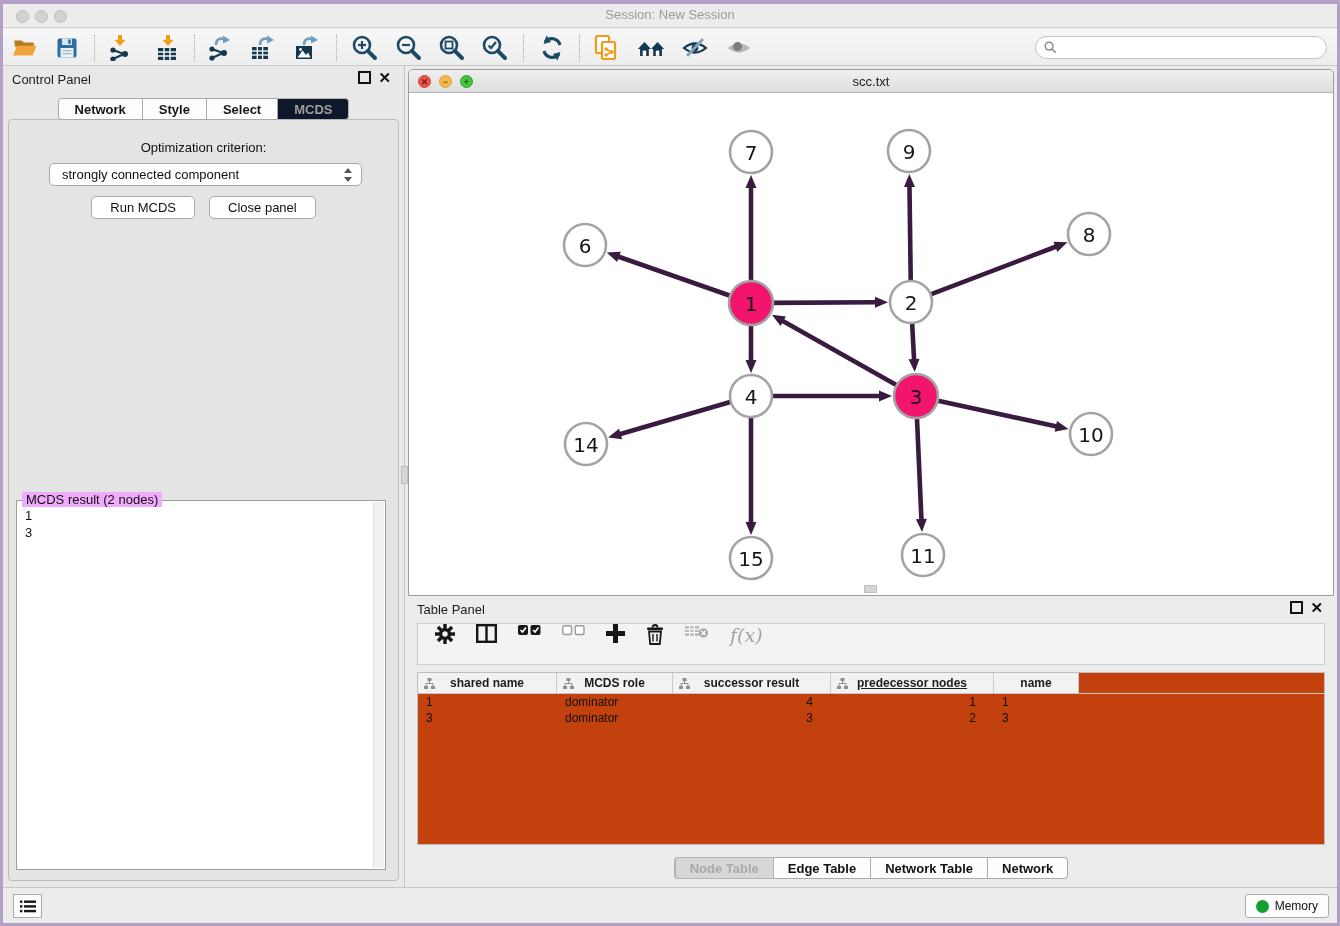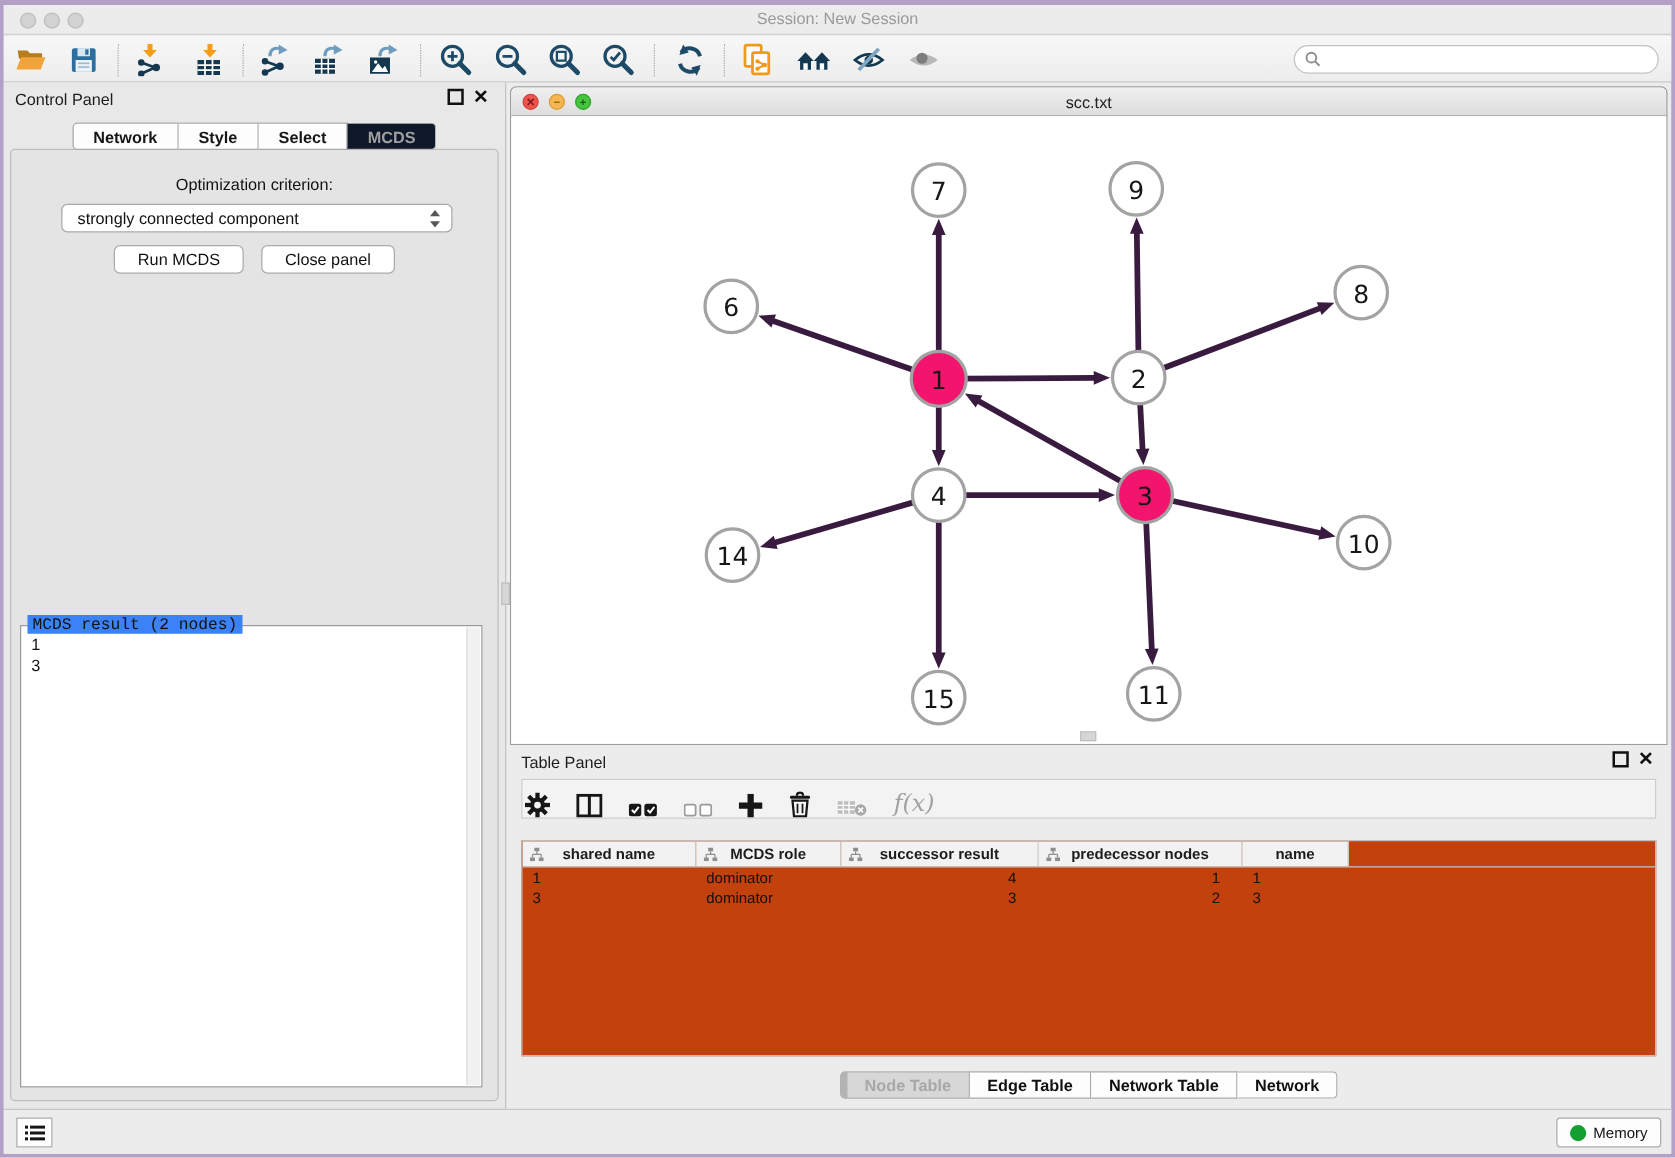--- a/index.html
+++ b/index.html
@@ -31,48 +31,48 @@
   .cp-tab.active { background:#0f172a; color:#9f9f9f; border-color:#b3b3b3; }
   .cp-body { position:absolute; left:5px; right:5px; top:53px; bottom:6px; background:#e4e4e4; border:1px solid #bdbdbd; border-radius:4px; }
   .opt-label { position:absolute; left:0; right:0; top:20px; text-align:center; font-size:13px; color:#111; }
   .criterion { position:absolute; left:40px; right:36px; top:43px; height:23px; background:#fff; border:1px solid #a9a9a9; border-radius:5px; font-size:13px; color:#111; display:flex; align-items:center; padding-left:12px; }
   .criterion .stepper { position:absolute; right:6px; top:2px; width:13px; height:18px; }
   .stepper .up { position:absolute; top:2px; left:2px; width:0; height:0; border-left:4.5px solid transparent; border-right:4.5px solid transparent; border-bottom:5px solid #555; }
   .stepper .down { position:absolute; bottom:2px; left:2px; width:0; height:0; border-left:4.5px solid transparent; border-right:4.5px solid transparent; border-top:5px solid #555; }
   .cp-buttons { position:absolute; left:0; right:0; top:76px; display:flex; justify-content:center; gap:14px; }
   .cp-btn { height:23px; padding:0 18px; background:#fff; border:1px solid #ababab; border-radius:5px; font-size:13px; color:#111; display:flex; align-items:center; }
   .result-box { position:absolute; left:7px; right:12px; top:380px; bottom:10px; background:#fff; border:1px solid #9c9c9c; }
-  .result-legend { position:absolute; top:-9px; left:5px; background:#3b82f6; padding:0 4px; font-size:13px; color:#111;font-family:Liberation Mono, monospace; }
+  .result-legend { position:absolute; top:-9px; left:5px; background:#f0abfc; padding:0 4px; font-size:13px; color:#111; }
   .result-lines { position:absolute; left:8px; top:6px; font-size:13px; color:#111; line-height:17px; white-space:pre; }
   .result-scroll { position:absolute; right:1px; top:1px; bottom:1px; width:11px; background:#f1f1f1; border-left:1px solid #dedede; }
   .divider-handle { position:absolute; left:398px; top:462px; width:7px; height:18px; background:#d6d6d6; border:1px solid #bdbdbd; }
 
   
   .net-frame { position:absolute; left:405px; right:3px; top:65px; height:527px; background:#fff; border:1px solid #9d9d9d; border-radius:5px 5px 0 0; }
   .net-title { position:absolute; left:0; right:0; top:0; height:23px; background:linear-gradient(#efefef,#dedede); border-bottom:1px solid #b2b2b2; border-radius:5px 5px 0 0; }
   .net-title .nt-text { position:absolute; left:0; right:0; top:4px; text-align:center; font-size:13px; color:#222; }
   .mac-dot { position:absolute; top:5px; width:13px; height:13px; border-radius:50%; font-size:9px; font-weight:bold; text-align:center; line-height:12px; }
   .net-canvas { position:absolute; left:0; right:0; top:24px; bottom:0; background:#fff; overflow:hidden; }
   .net-handle { position:absolute; left:50%; bottom:2px; width:13px; height:8px; margin-left:-7px; background:#d6d6d6; border:1px solid #c0c0c0; }
 
   
   .table-panel { position:absolute; left:405px; right:3px; top:592px; bottom:36px; background:#ececec; }
-  .tp-toolbar { position:absolute; left:9px; right:9px; top:27px; height:32px; background:#f3f3f3; border:1px solid #cdcdcd; display:flex; align-items:flex-end; gap:21px; padding-left:2px; }
+  .tp-toolbar { position:absolute; left:9px; right:9px; top:27px; height:42px; background:#f3f3f3; border:1px solid #cdcdcd; display:flex; align-items:flex-start; gap:21px; padding-left:17px; }
   .tp-toolbar .ticon { display:flex; align-items:center; justify-content:center; }
   .fx { font-family:"DejaVu Serif", serif; font-style:italic; font-size:19px; color:#a2a2a2; }
   .dtable { position:absolute; left:9px; right:9px; top:76px; bottom:42px; background:#c2410c; border:1px solid #bdbdbd; overflow:hidden; }
   .dt-header { display:flex; height:21px; border-bottom:1px solid #c6c6c6; }
   .dt-hcell { position:relative; background:#f2f2f2; border-right:1px solid #c9c9c9; font-size:12px; font-weight:600; color:#1c1c1c; display:flex; align-items:center; justify-content:center; }
   .dt-hcell .hicon { position:absolute; left:6px; top:5px; }
   .dt-row { display:flex; height:16px; }
   .dt-cell { font-size:12px; color:#111; padding:1px 6px 0 8px; overflow:hidden; }
   .dt-cell.num { text-align:right; padding-right:18px; }
   .tp-tabs { position:absolute; left:0; right:0; bottom:8px; display:flex; justify-content:center; }
   .tp-tab { height:22px; padding:0 14px; font-size:13px; font-weight:600; color:#111; background:#fdfdfd; border:1px solid #a9a9a9; border-left:none; display:flex; align-items:center; }
-  .tp-tab:first-child { border-left:6px solid #6d28d9; border-radius:4px 0 0 4px;text-align:right; }
+  .tp-tab:first-child { border-left:2px solid #6d28d9; border-radius:4px 0 0 4px;text-align:right; }
   .tp-tab:last-child { border-radius:0 4px 4px 0; }
   .tp-tab.active { background:#d7d7d7; color:#a8a8a8; border-color:#b3b3b3; }
 
   
   .statusbar { position:absolute; left:0; right:0; bottom:0; height:36px; background:#ececec; border-top:1px solid #c6c6c6; }
   .sb-left-btn { position:absolute; left:10px; top:6px; width:29px; height:24px; background:#fdfdfd; border:1px solid #ababab; display:flex; align-items:center; justify-content:center; }
   .sb-mem-btn { position:absolute; right:8px; top:6px; height:24px; padding:0 10px; background:#fdfdfd; border:1px solid #ababab; border-radius:3px; display:flex; align-items:center; gap:6px; font-size:12px; color:#111; }
   .mem-dot { width:13px; height:13px; border-radius:50%; }
 </style>
 </head>
@@ -459,21 +459,21 @@
                 </g>
                 <g stroke="#8e8e8e" stroke-width="1">
                   <line x1="5.5" y1="3" x2="5.5" y2="5.5"></line>
                   <line x1="2" y1="5.5" x2="9" y2="5.5"></line>
                   <line x1="2" y1="5.5" x2="2" y2="8"></line>
                   <line x1="9" y1="5.5" x2="9" y2="8"></line>
                 </g>
               </svg>
               <span>successor result</span>
             </div>
-            <div class="dt-hcell" style="width: 163px;">
+            <div class="dt-hcell" style="width: 163px; text-decoration: underline;">
               <svg width="11" height="11" viewBox="0 0 11 11" class="hicon">
                 <g fill="#8e8e8e">
                   <rect x="3.5" y="0" width="4" height="3"></rect>
                   <rect x="0" y="8" width="4" height="3"></rect>
                   <rect x="7" y="8" width="4" height="3"></rect>
                 </g>
                 <g stroke="#8e8e8e" stroke-width="1">
                   <line x1="5.5" y1="3" x2="5.5" y2="5.5"></line>
                   <line x1="2" y1="5.5" x2="9" y2="5.5"></line>
                   <line x1="2" y1="5.5" x2="2" y2="8"></line>

